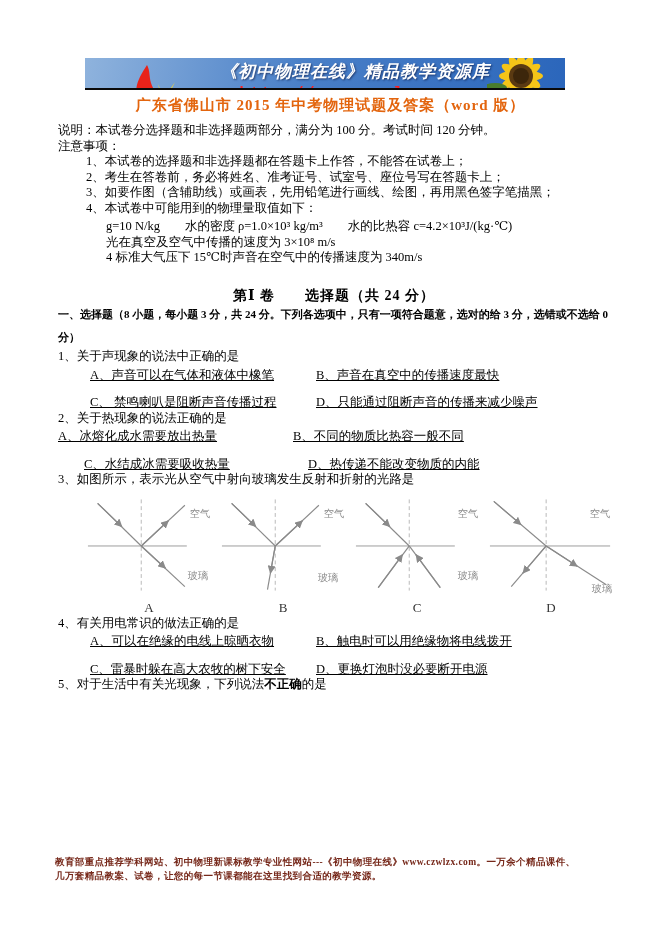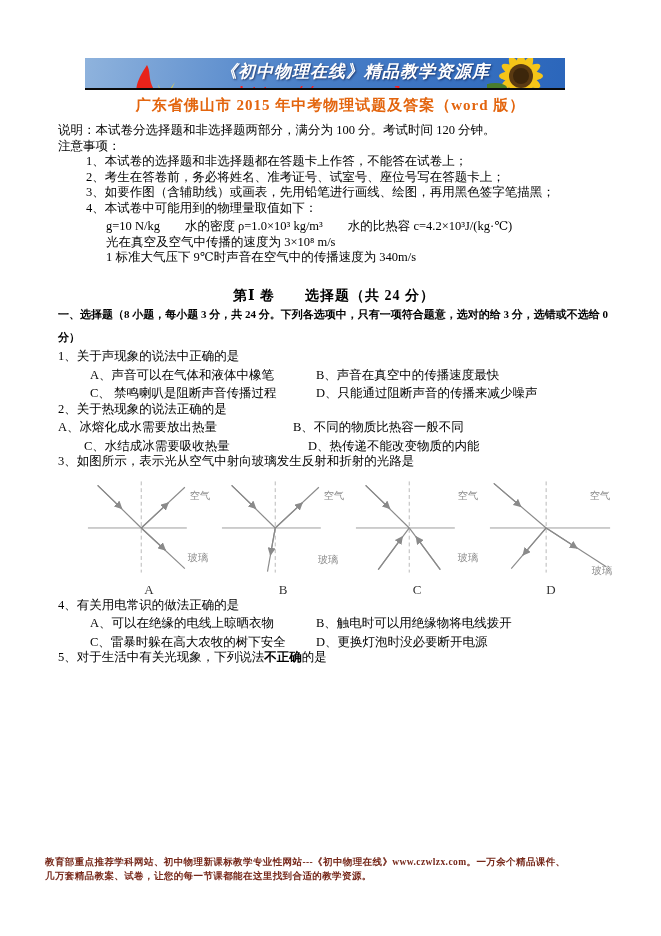--- a/index.html
+++ b/index.html
@@ -30,36 +30,36 @@
   .const.first{margin-top:3px;}
   .section-title{margin:22px 0 0 0;text-align:center;font-size:14px;font-weight:bold;letter-spacing:1px;}
   .part-head{margin-top:25px;font-weight:bold;font-size:11px;line-height:23px;}
   .stem{margin:0;}
   .mt-q1{margin-top:13px;}
   .mt-q2{margin-top:31px;}
   .mt-q3{margin-top:33px;margin-left:-14px;}
   .mt-q4{margin-top:27px;margin-left:-14px;}
   .mt-q5{margin-top:46px;margin-left:6px;}
   .bold{font-weight:bold;}
-  .opts{display:grid;grid-template-columns:226px auto;row-gap:3px;padding-left:32px;margin-top:3px;}
+  .opts{display:grid;grid-template-columns:226px auto;row-gap:12px;padding-left:32px;margin-top:3px;text-decoration:underline;}
   .opts.q2{grid-template-columns:235px auto;padding-left:0;}
   .opts.q2 .o-c{padding-left:26px;}
   .opts.q2 .o-d{padding-left:15px;}
 
   
   .figure{display:flex;gap:8px;margin-top:7px;margin-left:28px;}
   .panel{width:126px;}
   .panel-letter{text-align:center;font-size:13px;margin-top:1px;color:#333;}
   .ray{stroke:#8a8a8a;stroke-width:1.2;fill:none;}
   .surf{stroke:#9a9a9a;stroke-width:1;}
   .norm{stroke:#b8b8b8;stroke-width:1;stroke-dasharray:4 3;}
   .dlabel{fill:#8a8a8a;font-size:10.5px;font-family:"Liberation Serif",serif;}
 
   
-  .footer{position:absolute;left:45px;top:855px;width:582px;color:#76281a;
+  .footer{position:absolute;left:55px;top:855px;width:582px;color:#76281a;
        font-size:9.5px;line-height:14px;font-weight:bold;letter-spacing:.4px;}
   .footer p{margin:0;}
 </style>
 </head>
 <body>
 
 <div class="page">
 
   <div class="banner">
     <div class="sky">
@@ -94,21 +94,21 @@
 
   <div class="content">
     <p>说明：本试卷分选择题和非选择题两部分，满分为 100 分。考试时间 120 分钟。</p>
     <p>注意事项：</p>
     <p class="note">1、本试卷的选择题和非选择题都在答题卡上作答，不能答在试卷上；</p>
     <p class="note">2、考生在答卷前，务必将姓名、准考证号、试室号、座位号写在答题卡上；</p>
     <p class="note">3、如要作图（含辅助线）或画表，先用铅笔进行画线、绘图，再用黑色签字笔描黑；</p>
     <p class="note">4、本试卷中可能用到的物理量取值如下：</p>
     <p class="const first">g=10 N/kg　　水的密度 ρ=1.0×10³ kg/m³　　水的比热容 c=4.2×10³J/(kg·℃)</p>
     <p class="const">光在真空及空气中传播的速度为 3×10⁸ m/s</p>
-    <p class="const">1 标准大气压下 9℃时声音在空气中的传播速度为 340m/s</p>
+    <p class="const">4 标准大气压下 15℃时声音在空气中的传播速度为 340m/s</p>
 
     <h2 class="section-title">第Ⅰ 卷　　选择题（共 24 分）</h2>
     <p class="part-head">一、选择题（8 小题，每小题 3 分，共 24 分。下列各选项中，只有一项符合题意，选对的给 3 分，选错或不选给 0 分）</p>
 
     <p class="stem mt-q1">1、关于声现象的说法中正确的是</p>
     <div class="opts">
       <span>A、声音可以在气体和液体中橡笔</span>
       <span>B、声音在真空中的传播速度最快</span>
       <span>C、 禁鸣喇叭是阻断声音传播过程</span>
       <span>D、只能通过阻断声音的传播来减少噪声</span>

